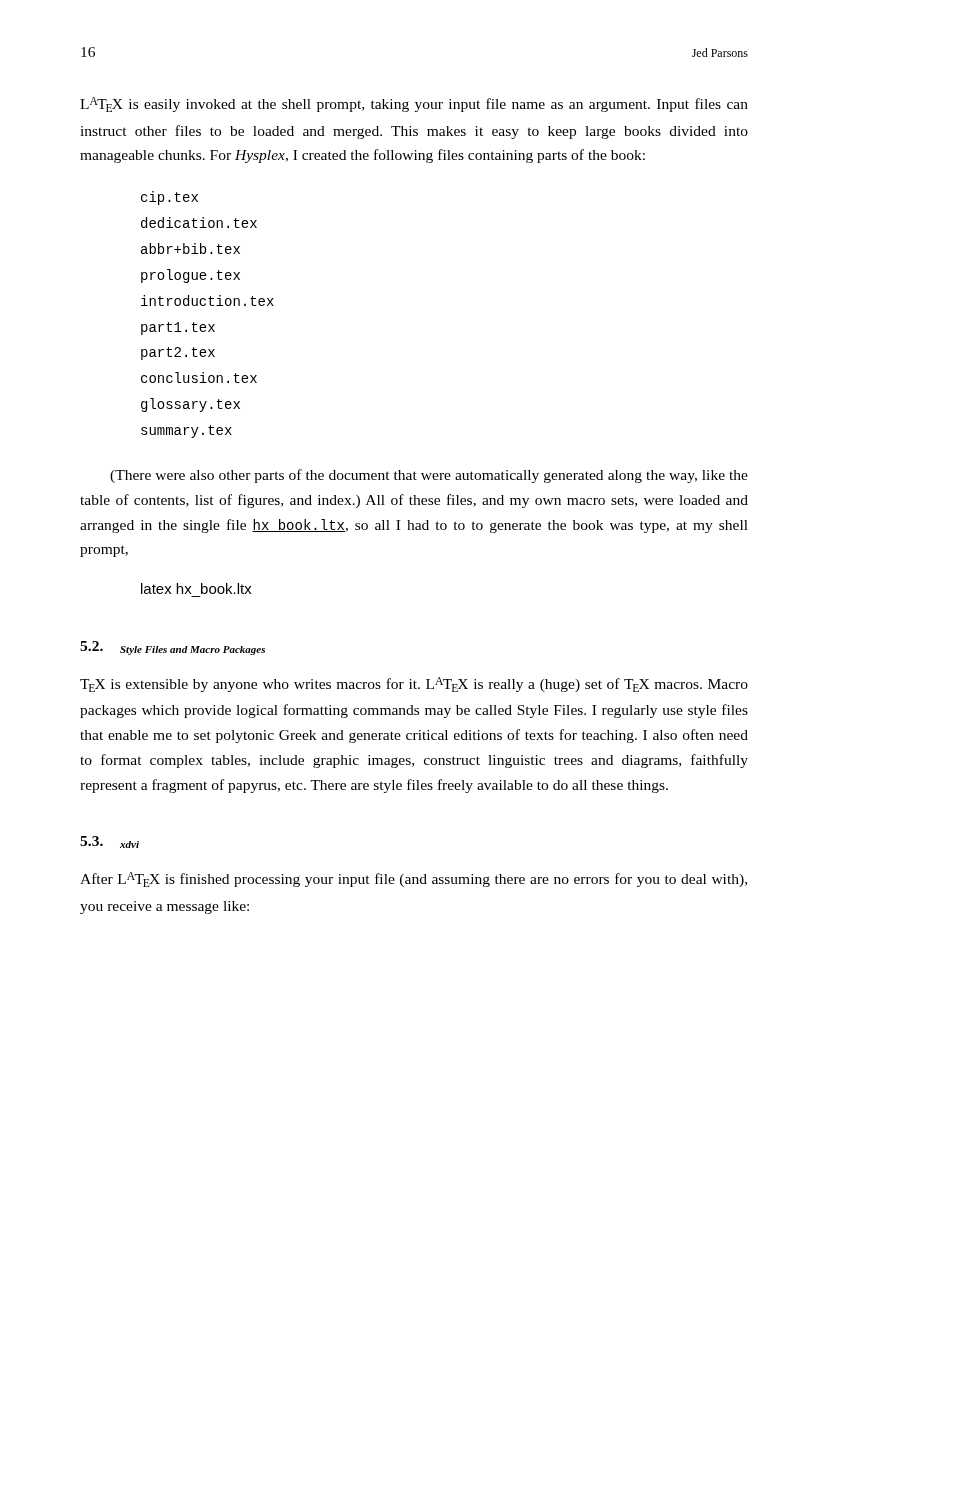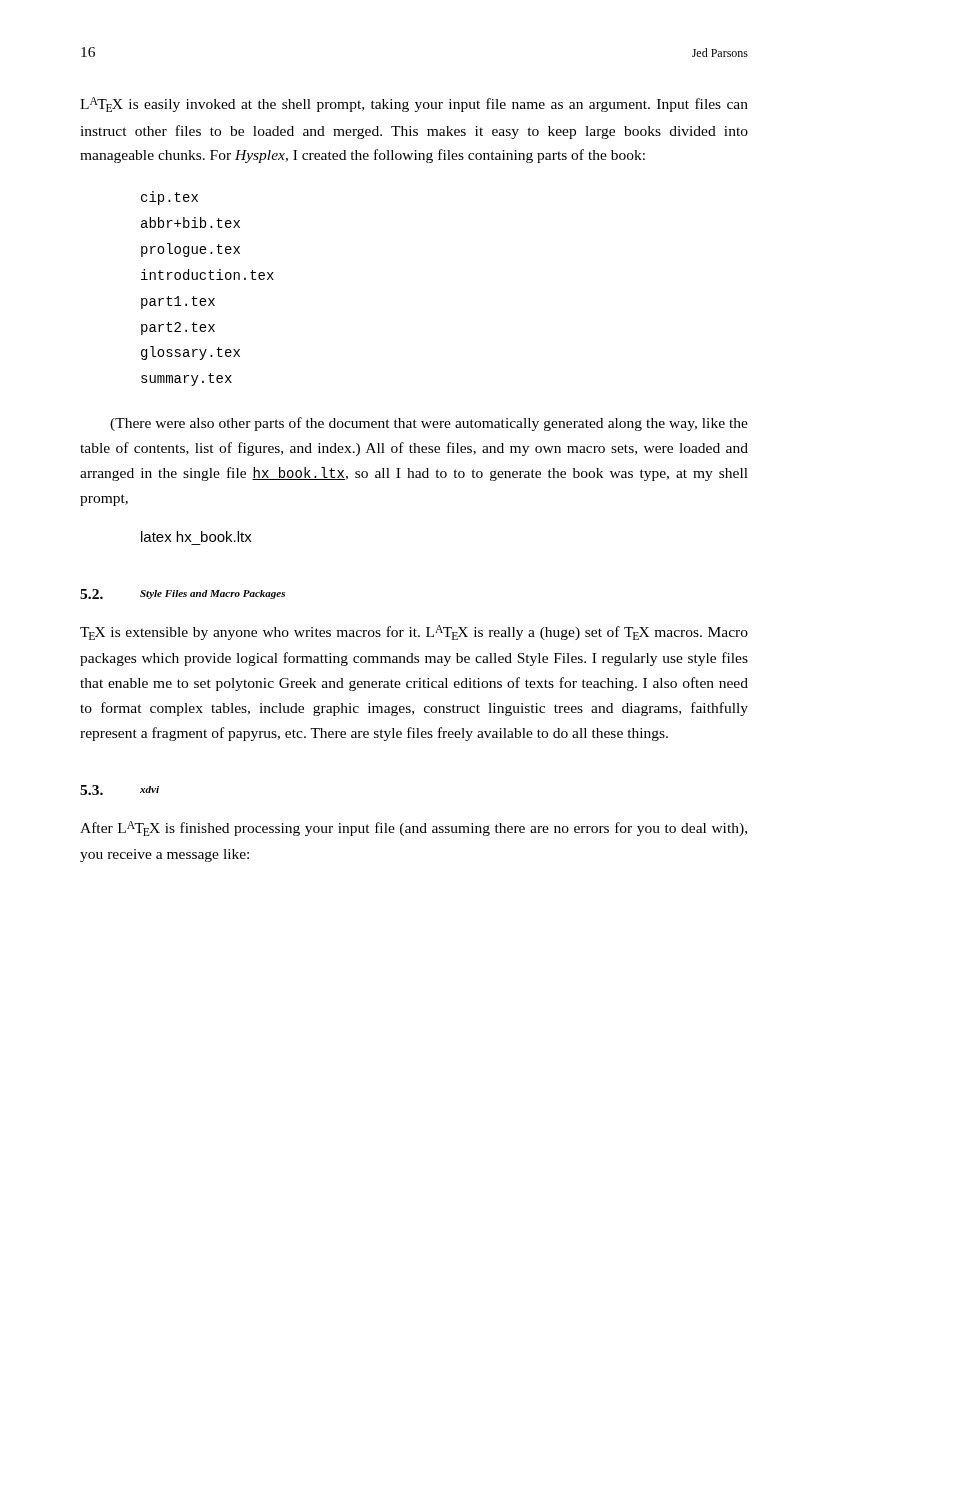--- a/index.html
+++ b/index.html
@@ -75,22 +75,21 @@
       text-decoration: underline;
     }
 
     .section-heading {
       margin-top: 32px;
       margin-bottom: 14px;
     }
 
     .section-heading-line {
       display: flex;
-      align-items: center;
-      gap: 20px;
+      align-items: flex-end;
     }
 
     .section-num {
       font-size: 15.5px;
       font-weight: bold;
       min-width: 40px;
     }
 
     .section-title {
       font-size: 11px;
@@ -119,25 +118,27 @@
     <span class="author-name">Jed Parsons</span>
   </div>
 
   <p class="body-text">
     <span class="latex-logo">L<sup>A</sup>T<sub>E</sub>X</span>
     <span> is easily invoked at the shell prompt, taking your input file name as an argument. Input files can instruct other files to be loaded and merged. This makes it easy to keep large books divided into manageable chunks. For <em>Hysplex</em>, I created the following files containing parts of the book:</span>
   </p>
 
   <div class="file-list">
     <div>cip.tex</div>
+    <div>dedication.tex</div>
     <div>abbr+bib.tex</div>
     <div>prologue.tex</div>
     <div>introduction.tex</div>
     <div>part1.tex</div>
     <div>part2.tex</div>
+    <div>conclusion.tex</div>
     <div>glossary.tex</div>
     <div>summary.tex</div>
   </div>
 
   <p class="body-text indent-para">
     (There were also other parts of the document that were automatically generated along the way, like the table of contents, list of figures, and index.) All of these files, and my own macro sets, were loaded and arranged in the single file <span class="code-inline">hx_book.ltx</span>, so all I had to to to generate the book was type, at my shell prompt,
   </p>
 
   <div class="code-block">
     <span>latex hx_book.ltx</span>

